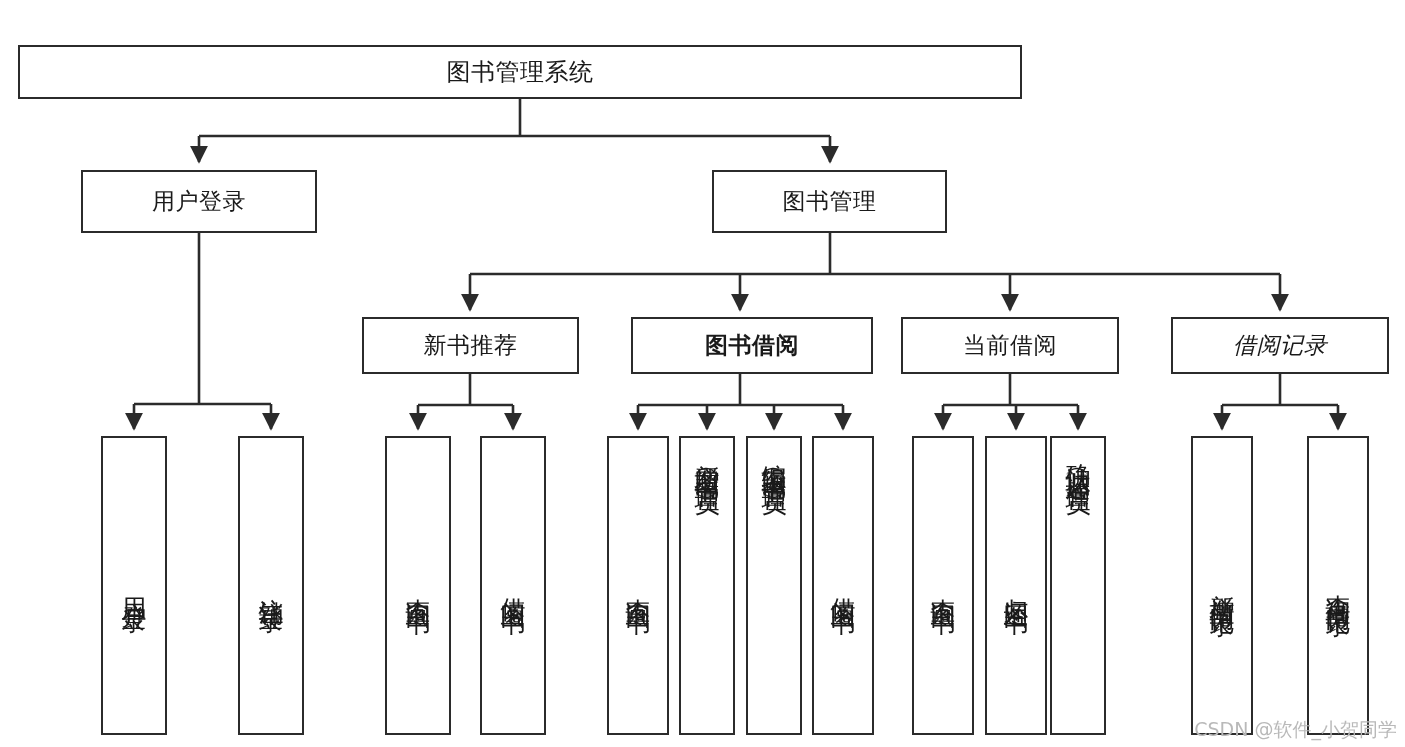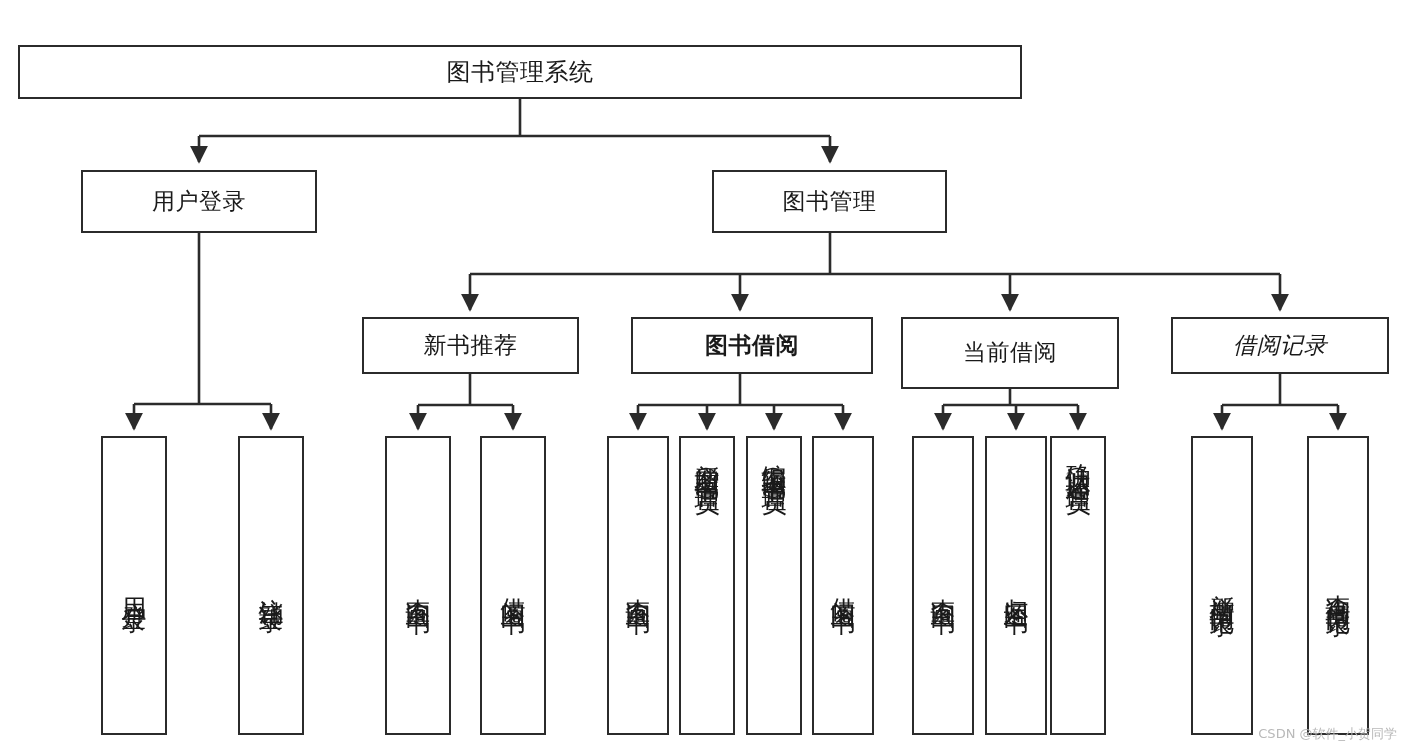--- a/index.html
+++ b/index.html
@@ -66,21 +66,21 @@
   }
   
   .node.v.centred {
     align-items: center;
     padding-top: 0;
   }
   .watermark {
     position: absolute;
     right: 8px;
     bottom: 4px;
-    font-size: 13px;
+    font-size: 19px;
     color: #b9b9b9;
     white-space: nowrap;
     z-index: 3;
     font-family: "DejaVu Sans", "Liberation Sans", sans-serif;
   }
 </style>
 </head>
 <body>
 
 <div id="canvas">
@@ -145,21 +145,21 @@
   <div class="node h" style="left:712px; top:170px; width:235px; height:63px;">
     <span class="label">图书管理</span>
   </div>
 
   <div class="node h" style="left:362px; top:317px; width:217px; height:57px;justify-content:center;">
     <span class="label">新书推荐</span>
   </div>
   <div class="node h" style="left:631px; top:317px; width:242px; height:57px;font-weight:bold;">
     <span class="label">图书借阅</span>
   </div>
-  <div class="node h" style="left:901px; top:317px; width:218px; height:72px;">
+  <div class="node h" style="left:901px; top:317px; width:218px; height:57px;">
     <span class="label">当前借阅</span>
   </div>
   <div class="node h" style="left:1171px; top:317px; width:218px; height:57px;font-style:italic;">
     <span class="label">借阅记录</span>
   </div>
 
   <div class="node v centred" style="left:101px; top:436px; width:66px; height:299px;">
     <span class="label">用户登录</span>
   </div>
   <div class="node v centred" style="left:238px; top:436px; width:66px; height:299px;">

